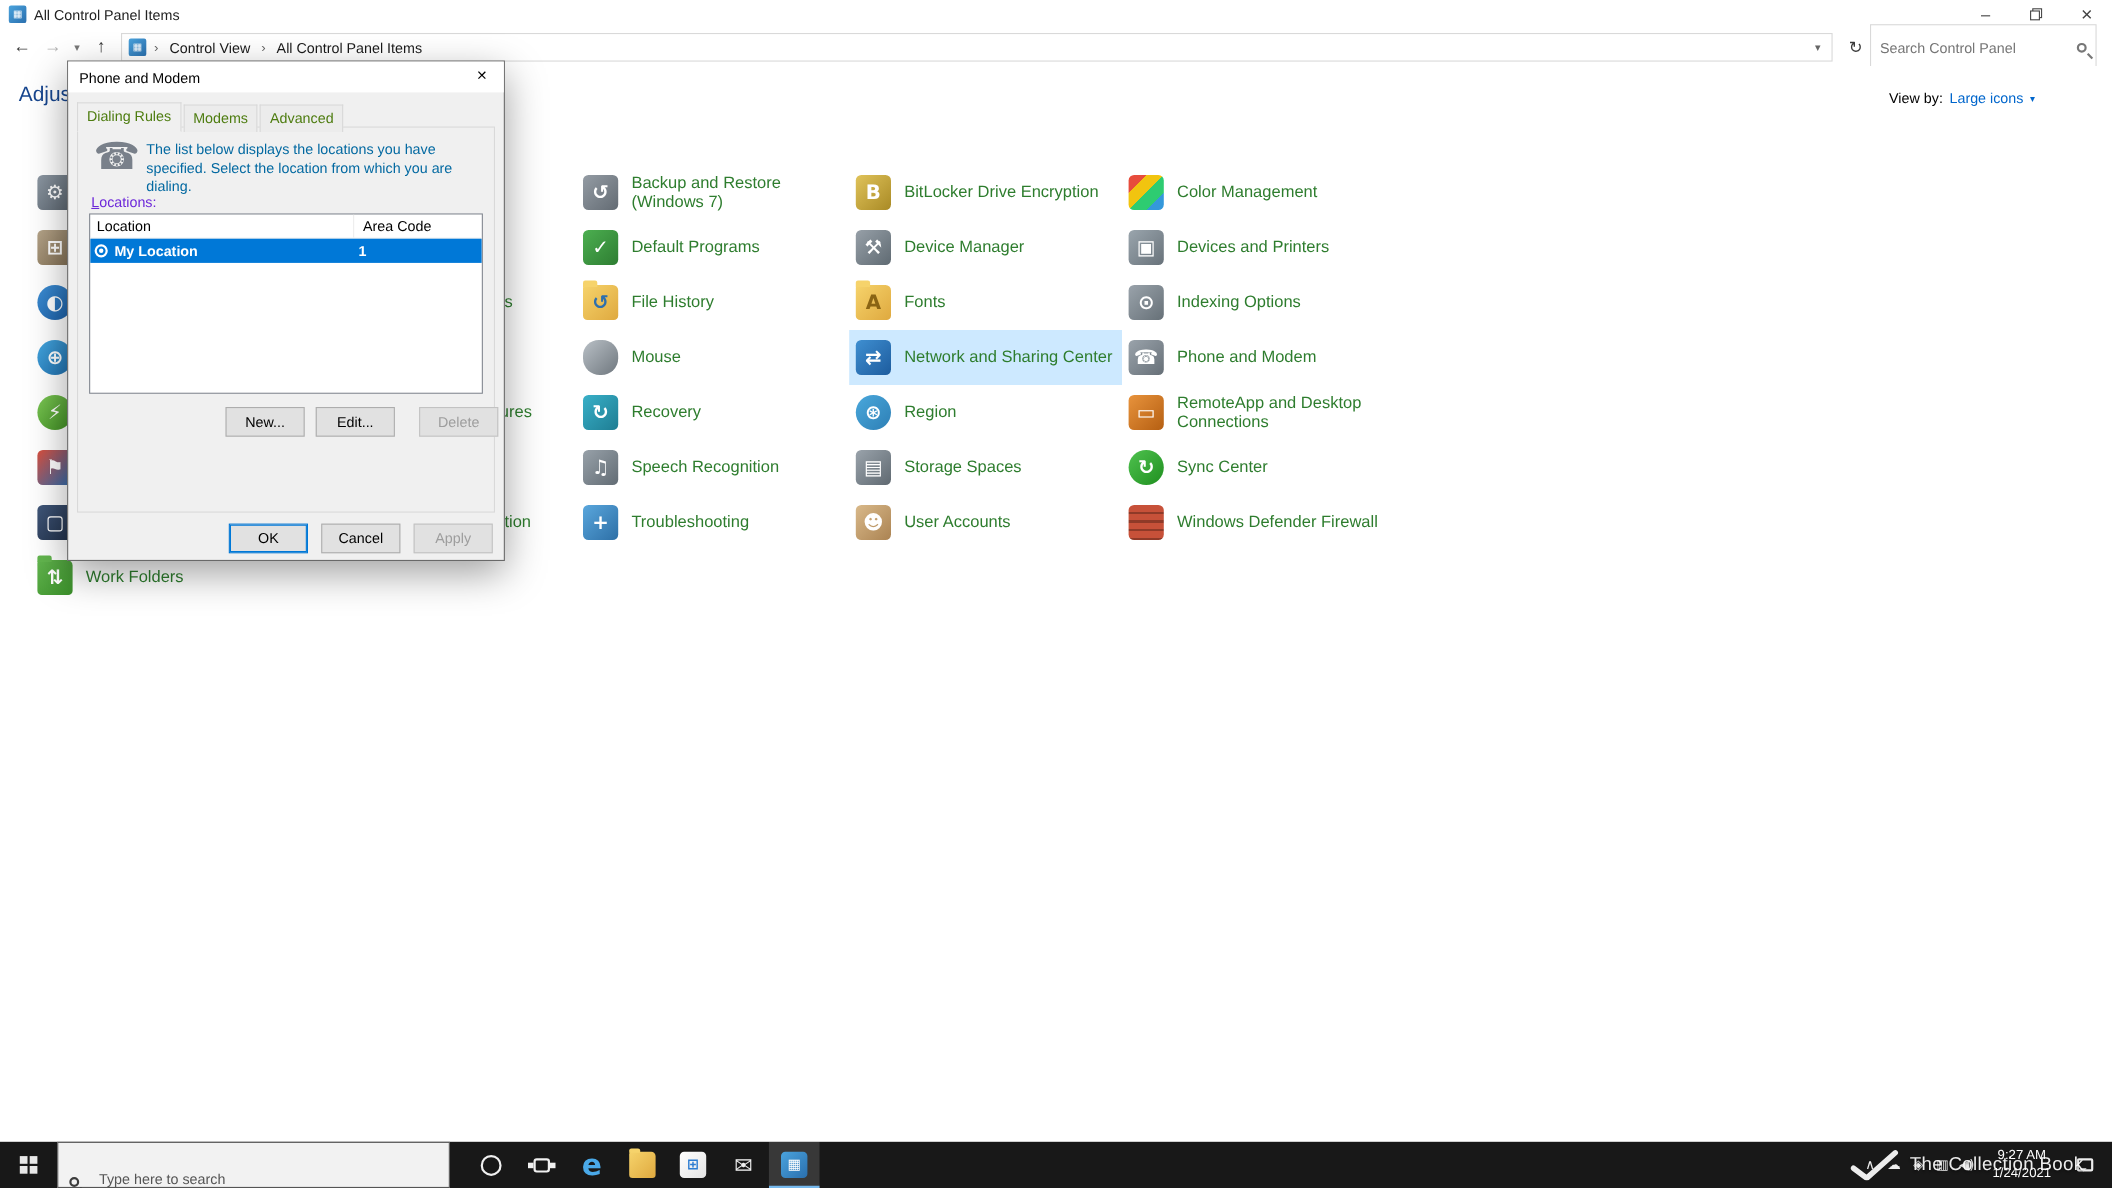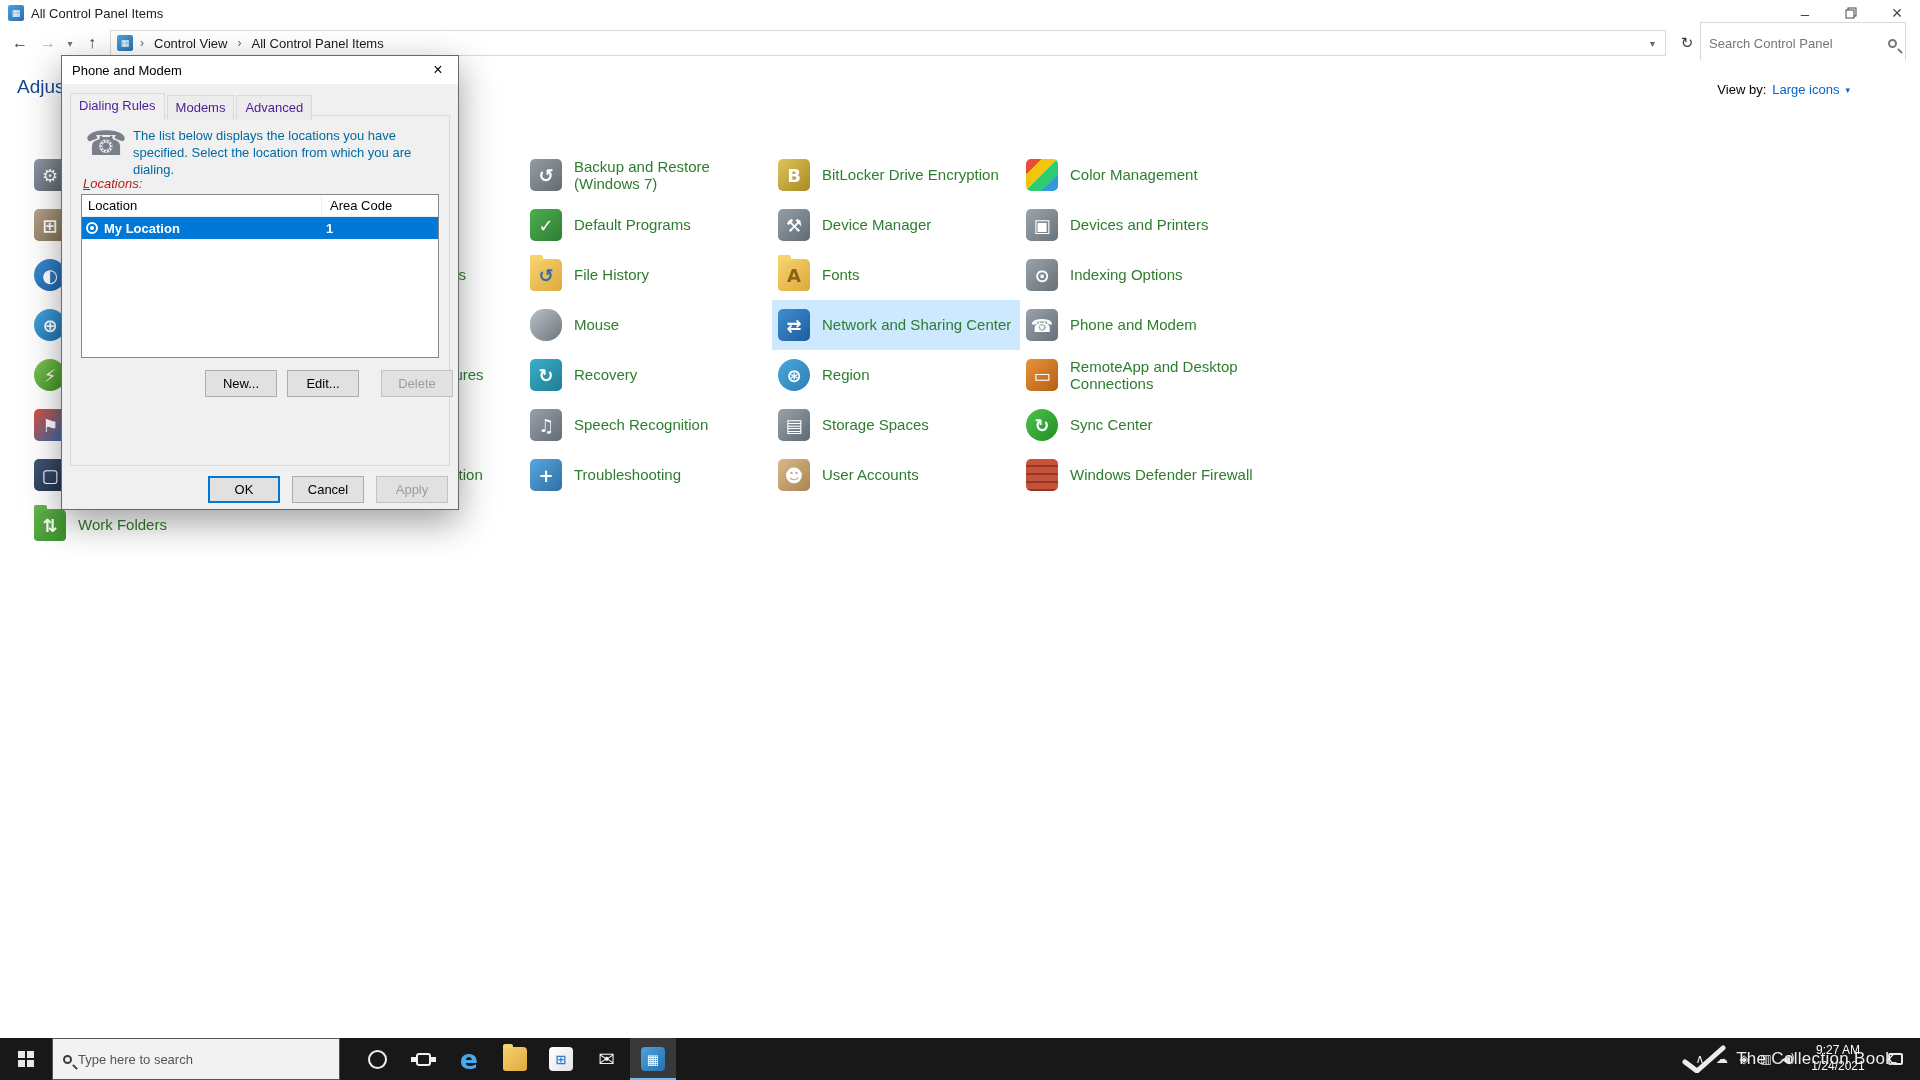--- a/index.html
+++ b/index.html
@@ -66,28 +66,28 @@
 
   
   .dialog { position:absolute; left:61px; top:55px; width:398px; height:455px; background:#f0f0f0;
             border:1px solid #696969; box-shadow:0 12px 34px rgba(0,0,0,.38); z-index:100; font-size:13px; }
   .dlg-titlebar { height:28px; background:#fff; display:flex; align-items:center; }
   .dlg-title { margin-left:10px; flex:1; color:#000; }
   .dlg-close { width:40px; height:28px; display:flex; align-items:center; justify-content:center;
                font-size:16px; color:#000; }
   .dlg-tabs { position:absolute; left:8px; top:37px; display:flex; z-index:2; }
   .dlg-tab { padding:4px 8px 3px; border:1px solid #d9d9d9; background:#ececec; margin-right:2px;
-             margin-top:2px; border-bottom:none; color:#4c1d95; }
+             margin-top:2px; border-bottom:none; color:#4d7c0f; }
   .dlg-tab.active { background:#f0f0f0; margin-top:0; padding-bottom:6px; border-bottom:1px solid #f0f0f0; }
   .dlg-page { position:absolute; left:8px; right:8px; top:59px; bottom:43px; border:1px solid #d9d9d9;
               background:#f0f0f0; }
   .dlg-phone-ic { position:absolute; left:14px; top:10px; font-size:34px; color:#79808a; line-height:1;
                   font-family:"DejaVu Sans",sans-serif; }
   .dlg-desc { position:absolute; left:62px; top:12px; right:10px; line-height:1.3; color:#0369a1; }
-  .dlg-loc-label { position:absolute; left:12px; top:60px; color:#b91c1c; text-decoration:none;font-style:italic; }
+  .dlg-loc-label { position:absolute; left:12px; top:60px; color:#6d28d9; text-decoration:none; }
   .dlg-loc-label::first-letter { text-decoration:underline; }
   .dlg-list { position:absolute; left:10px; top:78px; width:358px; height:164px; background:#fff;
               border:1px solid #828790; overflow:hidden; }
   .dlg-listheader { display:flex; height:22px; border-bottom:1px solid #ededed; color:#000; }
   .dlg-listheader .h1 { width:240px; padding:3px 0 0 6px; border-right:1px solid #ededed; }
   .dlg-listheader .h2 { flex:1; padding:3px 0 0 8px; }
   .dlg-listrow { display:flex; align-items:center; height:22px; }
   .dlg-listrow.selected { background:var(--color-selection); color:#fff; font-weight:bold; }
   .loc-bullet { width:12px; height:12px; border:2px solid #fff; border-radius:50%; margin:0 6px 0 4px;
                 position:relative; flex:0 0 12px; }
@@ -106,22 +106,22 @@
   .dlg-btn.b-cancel { left:230px; top:420px; }
   .dlg-btn.b-apply { left:314px; top:420px; }
 
   
   .taskbar { position:absolute; left:0; right:0; bottom:0; height:42px; background:#181818;
              display:flex; align-items:stretch; z-index:50; }
   .tb-start { width:52px; display:flex; align-items:center; justify-content:center; }
   .win-logo { width:16px; height:16px; display:grid; grid-template-columns:7px 7px;
               grid-template-rows:7px 7px; gap:2px; }
   .win-logo span { background:#e8e8e8; }
-  .tb-search { width:288px; background:#f2f2f2; border:1px solid #555; display:flex; align-items:center;
-               gap:6px; padding:0 10px; margin:0; }
+  .tb-search { width:357px; background:#f2f2f2; border:1px solid #555; display:flex; align-items:flex-end;
+               gap:18px; padding:0 10px; margin:0; }
   .tb-search input { border:none; outline:none; background:transparent; flex:1; font-size:13px;
                color:#333; font-family:"Liberation Sans",sans-serif; min-width:0; }
   .tb-search input::placeholder { color:#555; }
   .tb-apps { display:flex; margin-left:14px; }
   .tb-app { width:46px; display:flex; align-items:center; justify-content:center; }
   .tb-app.active { background:rgba(255,255,255,.14); box-shadow:inset 0 -2px 0 #76b9ed; }
   .tb-icon { width:24px; height:24px; display:flex; align-items:center; justify-content:center;
              border-radius:4px; font-family:"DejaVu Sans",sans-serif; font-weight:bold;
              background:linear-gradient(135deg,var(--c1,#888),var(--c2,#555)); }
   .tb-icon.glyphonly { background:none; }

